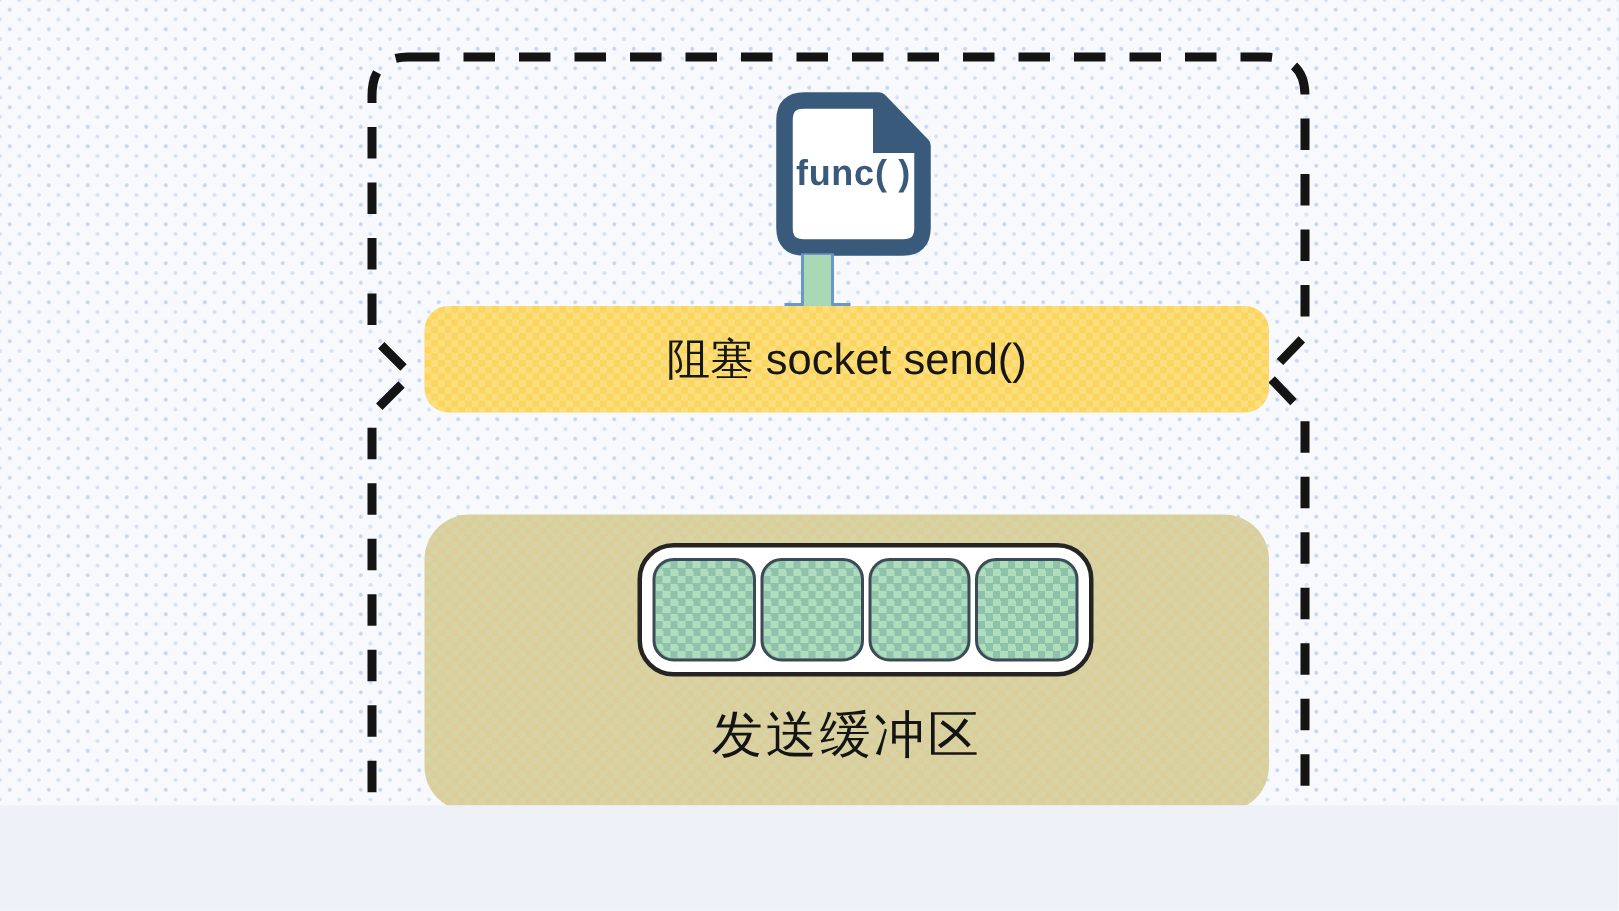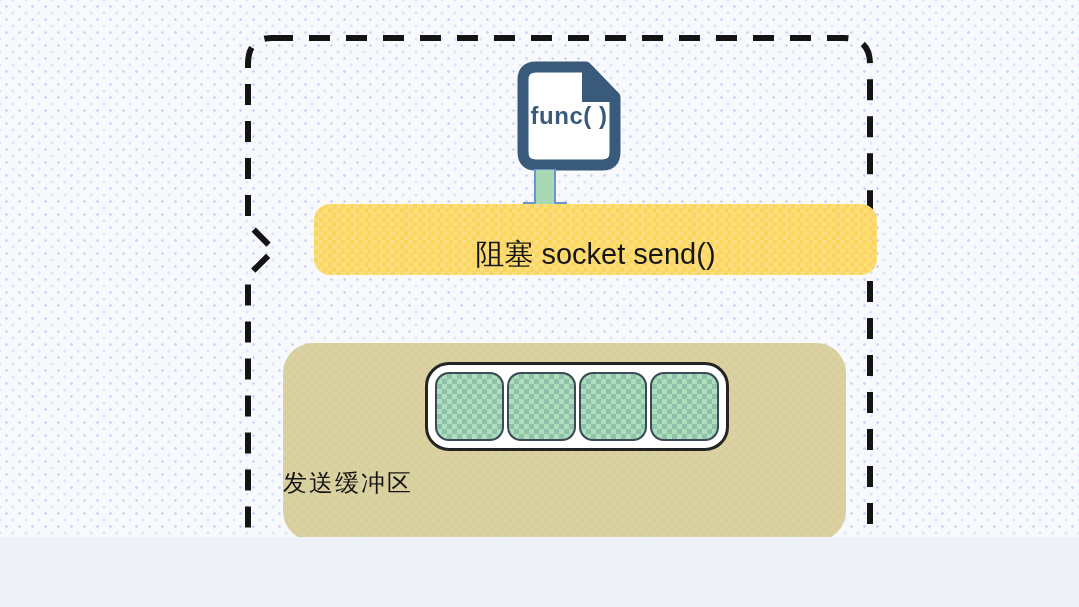--- a/index.html
+++ b/index.html
@@ -84,23 +84,22 @@
   }
 
   
   .blocking-bar {
     position: absolute;
     left: 283px; top: 204px;
     width: 563px; height: 71px;
     border-radius: 16px;
     background: var(--bar-yellow, #fbd65e);
     display: flex;
-    align-items: flex-end;
+    align-items: center;
     justify-content: center;
-    margin-left: 31px;
   }
   .blocking-bar::after {
     background: repeating-conic-gradient(rgba(255,255,255,0.20) 0% 25%, rgba(255,255,255,0) 0% 50%);
     background-size: 9px 9px;
   }
   .blocking-bar .bar-label {
     position: relative;
     z-index: 1;
     font-size: 29px;
     color: #161616;
@@ -149,22 +148,22 @@
     border-radius: inherit;
     background: repeating-conic-gradient(rgba(190,235,198,0.65) 0% 25%, rgba(120,150,160,0.12) 0% 50%);
     background-size: 10px 10px;
     pointer-events: none;
   }
 
   .buffer-label {
     position: absolute;
     left: 283px; top: 467px;
     width: 563px;
-    text-align: left;
-    font-size: 24px;
+    text-align: center;
+    font-size: 34px;
     color: #141414;
     z-index: 2;
     letter-spacing: 2px;
   }
 </style>
 </head>
 <body>
 
 <div class="canvas">
 

